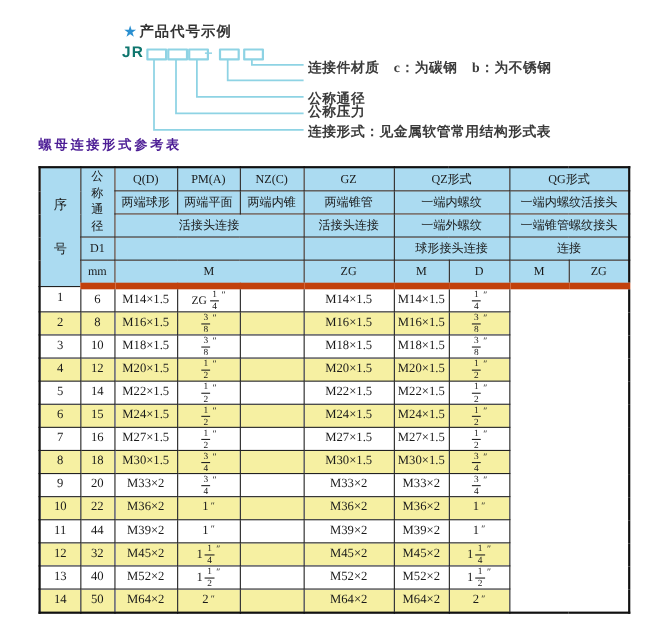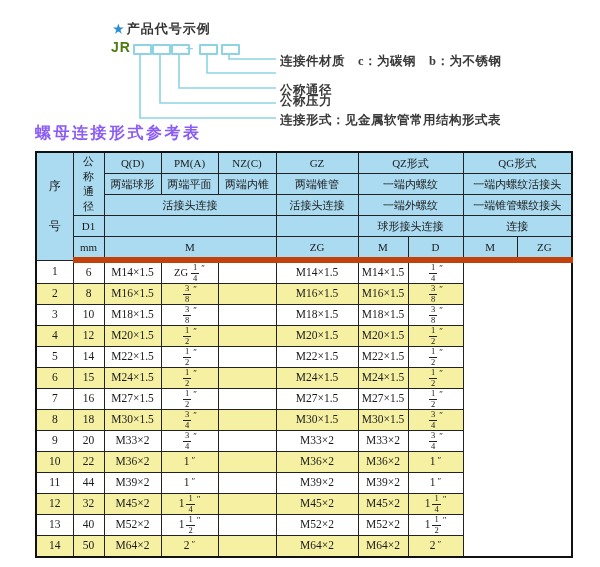--- a/index.html
+++ b/index.html
@@ -4,29 +4,29 @@
 <style>
   html,body{margin:0;padding:0;}
   body{
     width:600px;height:567px;position:relative;background:#ffffff;
     font-family:"Liberation Sans", sans-serif;color:#2b2b2b;overflow:hidden;
   }
   
   .diagram{position:absolute;left:0;top:0;width:600px;height:145px;text-align:center;}
   .diagram-title{position:absolute;left:113px;top:20px;font-size:13px;font-weight:bold;color:#333;letter-spacing:1px;white-space:nowrap;}
   .star{color:#2a8fd0;margin-right:2px;font-size:12px;}
-  .code-prefix{position:absolute;left:111px;top:39px;font-size:14px;font-weight:bold;color:#4d7c0f;letter-spacing:1px;}
+  .code-prefix{position:absolute;left:111px;top:39px;font-size:14px;font-weight:bold;color:#0f766e;letter-spacing:1px;}
   .code-box{position:absolute;top:44px;width:15px;height:7px;border:2px solid #8ed3e4;background:#fff;border-radius:1px;}
   .code-dash{position:absolute;left:186px;top:40px;color:#8ed3e4;font-weight:bold;font-size:13px;}
   .connector-svg{position:absolute;left:0;top:0;width:600px;height:145px;}
   .diagram-label{position:absolute;left:280px;font-size:12.5px;font-weight:bold;color:#3a3a3a;white-space:nowrap;letter-spacing:0.5px;font-family:Liberation Serif, serif;}
   .dl-0{top:53px;} .dl-1{top:67px;} .dl-2{top:82px;} .dl-3{top:93px;} .dl-4{top:112px;}
   
   .table-heading{
-    position:absolute;left:35px;top:123px;font-size:16px;font-weight:bold;color:#8b5cf6;
+    position:absolute;left:35px;top:123px;font-size:12px;font-weight:bold;color:#4c1d95;
     font-family:"Liberation Serif", serif;letter-spacing:2.5px;white-space:nowrap;
   }
   
   table.ref-table{
     position:absolute;left:35px;top:151px;width:537px;
     border-collapse:collapse;table-layout:fixed;
     font-family:"Liberation Serif", serif;color:#1a1a1a;
     border:2px solid #111;
   }
   .ref-table th,.ref-table td{

